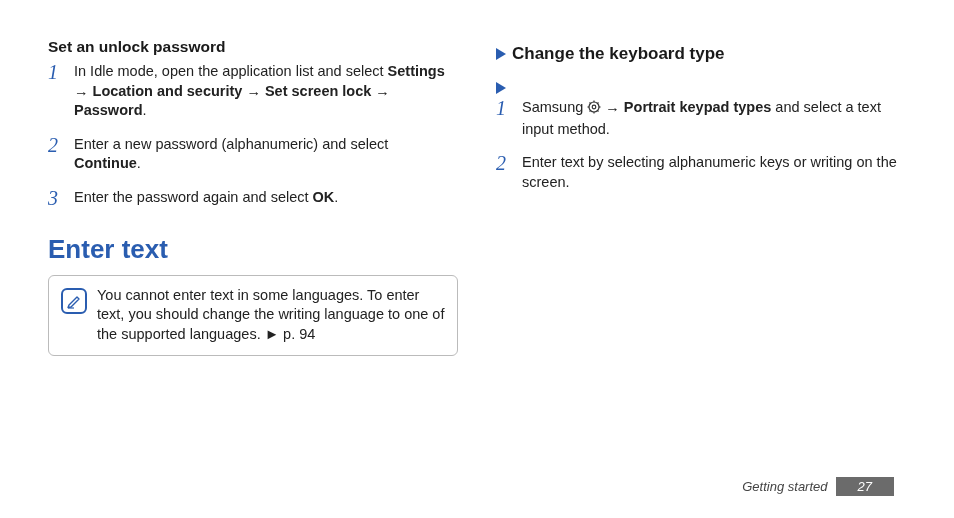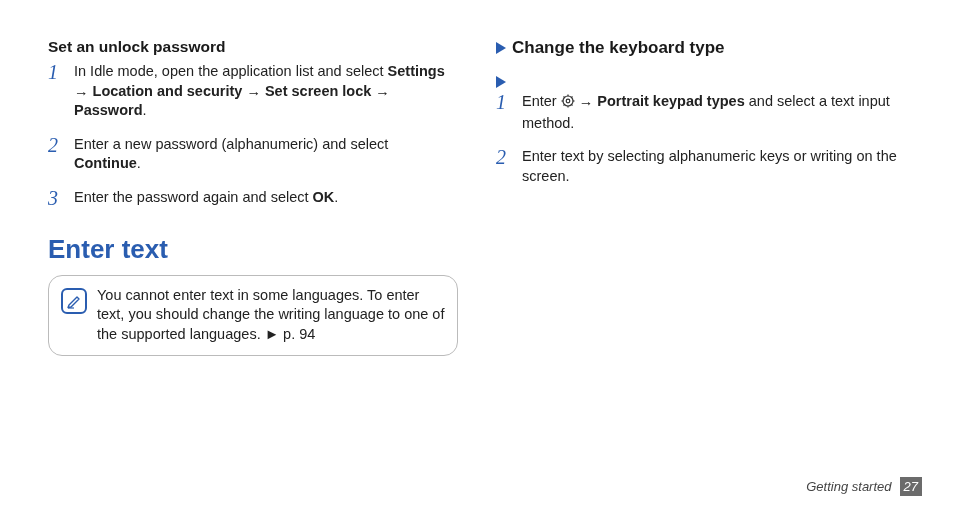--- a/index.html
+++ b/index.html
@@ -24,20 +24,21 @@
     font-weight: 700;
     font-size: 15.5px;
     color: #1a1a1a;
     margin-bottom: 6px;
   }
   .sub-heading {
     display: flex;
     align-items: center;
     gap: 6px;
     margin-bottom: 4px;
+    margin-top: 6px;
   }
   .chev {
     display: inline-block;
     width: 0; height: 0;
     border-top: 6px solid transparent;
     border-bottom: 6px solid transparent;
     border-left: 10px solid #2a5db0;
   }
   .sub-heading-text {
     font-weight: 700;
@@ -72,21 +73,21 @@
     color: #2a5db0;
     line-height: 1;
     min-width: 16px;
     padding-top: 0px;
   }
   .step-body { flex: 1; }
   .step-body .indent { margin-top: 6px; }
   b { font-weight: 700; }
   .note-box {
     border: 1px solid #bbb;
-    border-radius: 14px;
+    border-radius: 6px;
     padding: 10px 12px;
     display: flex;
     gap: 10px;
     align-items: flex-start;
     margin-top: 10px;
   }
   .note-icon {
     width: 26px; height: 26px;
     border: 2px solid #2a5db0;
     border-radius: 6px;
@@ -100,35 +101,35 @@
   .note-text {
     font-size: 14.5px;
     line-height: 1.35;
   }
   .gear-icon {
     display: inline-block;
     vertical-align: -2px;
   }
   .footer {
     position: absolute;
-    right: 32px;
+    right: 60px;
     bottom: 22px;
     display: flex;
     align-items: center;
     gap: 8px;
     font-size: 13px;
   }
   .footer-label {
     font-style: italic;
     color: #444;
   }
   .page-badge {
     background: #6b6b6b;
     color: #fff;
-    padding: 2px 4px;
+    padding: 2px 22px;
     font-style: italic;
     font-size: 13px;
   }
 </style>
 </head>
 <body>
 
 <div class="cols">
 
   <div class="col">
@@ -175,21 +176,21 @@
     </div>
 
     <div class="sub-heading" style="margin-top:18px;">
       <span class="chev"></span>
     </div>
 
     <ol class="steps">
       <li class="step">
         <div class="step-num">1</div>
         <div class="step-body">
-          <span>Enter </span><span class="gear-icon"><svg width="14" height="14" viewBox="0 0 14 14">
+          <span>Samsung </span><span class="gear-icon"><svg width="14" height="14" viewBox="0 0 14 14">
                 <circle cx="7" cy="7" r="5" fill="none" stroke="#333" stroke-width="1.2"></circle>
                 <circle cx="7" cy="7" r="1.8" fill="none" stroke="#333" stroke-width="1.2"></circle>
                 <g stroke="#333" stroke-width="1.2">
                   <line x1="7" y1="0.5" x2="7" y2="2.2"></line>
                   <line x1="7" y1="11.8" x2="7" y2="13.5"></line>
                   <line x1="0.5" y1="7" x2="2.2" y2="7"></line>
                   <line x1="11.8" y1="7" x2="13.5" y2="7"></line>
                   <line x1="2.5" y1="2.5" x2="3.7" y2="3.7"></line>
                   <line x1="10.3" y1="10.3" x2="11.5" y2="11.5"></line>
                   <line x1="2.5" y1="11.5" x2="3.7" y2="10.3"></line>

